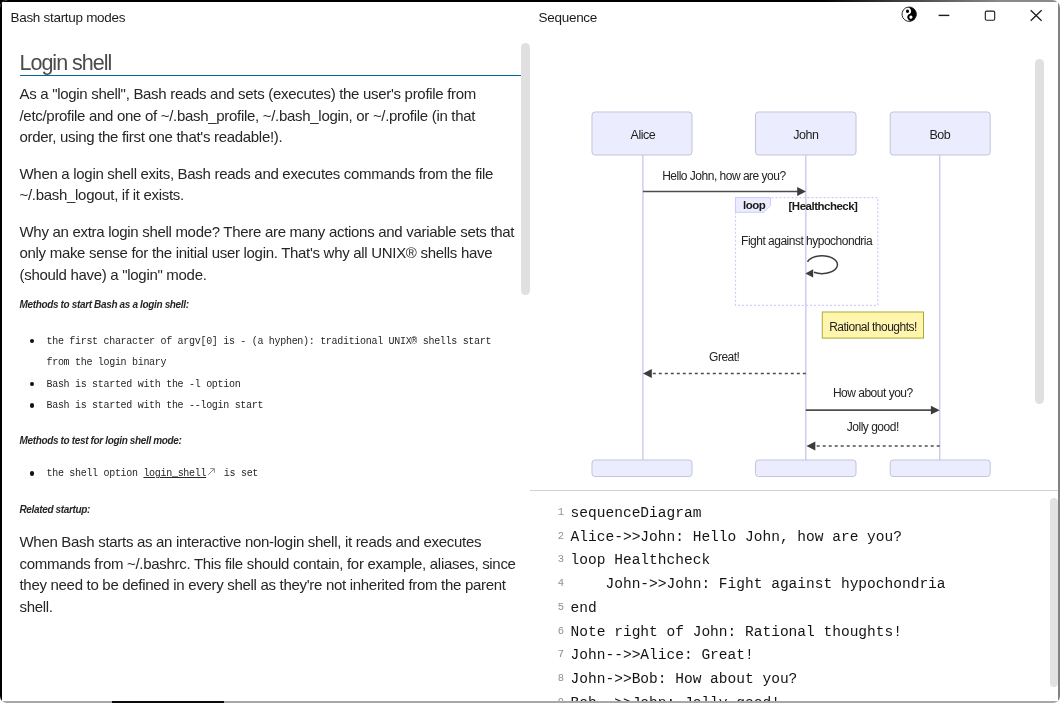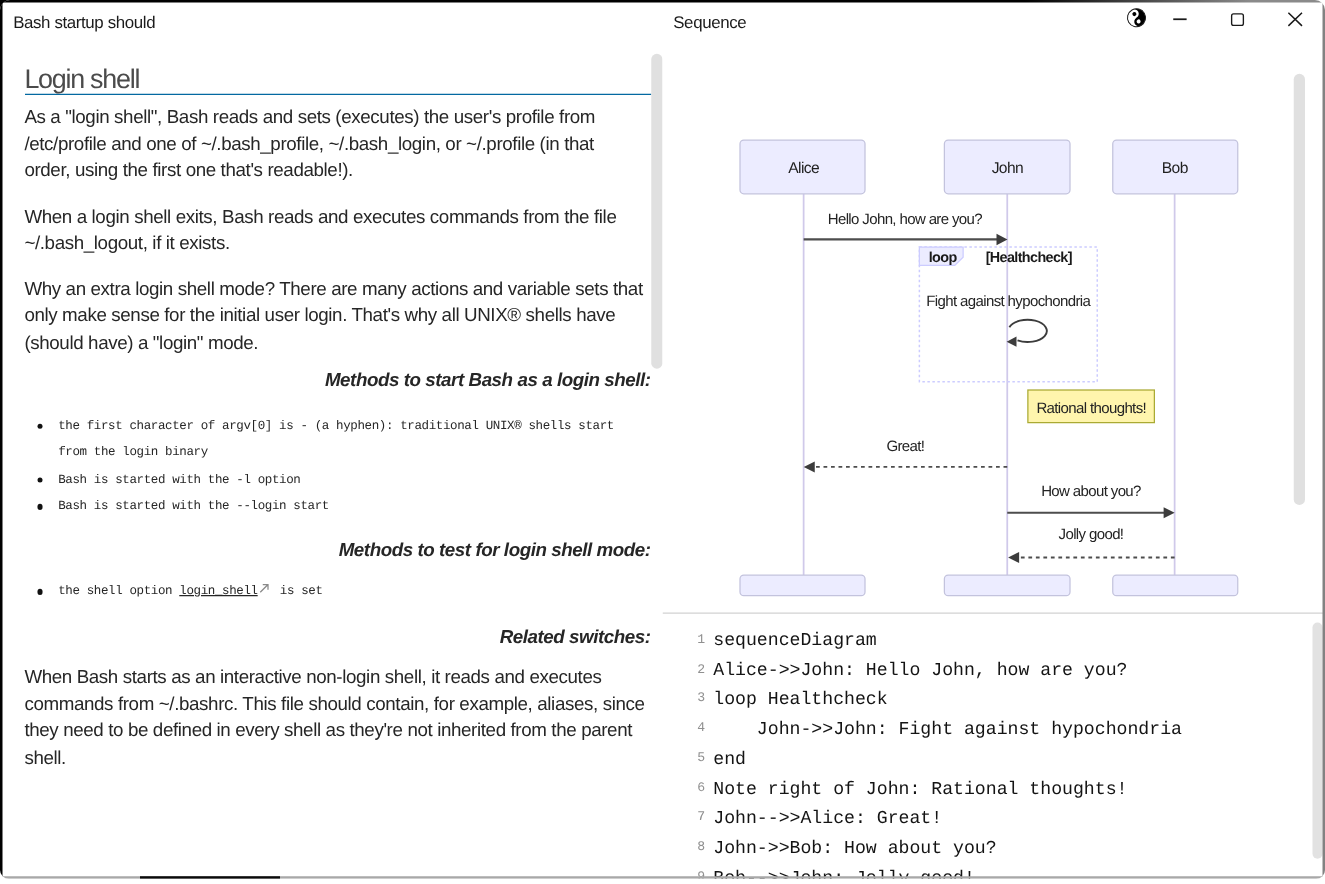--- a/index.html
+++ b/index.html
@@ -14,21 +14,21 @@
 #eR { left:1058.3px; top:0; width:1.4px; height:703px; background:#828282; }
 #eB { left:0; top:701.2px; width:1060px; height:1.4px; background:#a8a8a8; }
 #eBdark { left:112px; top:700.8px; width:112px; height:1.8px; background:#0a0a0a; }
 
 
 #lpane { position:absolute; left:0; top:0; width:530px; height:703px; overflow:hidden; }
 .ptitle { position:absolute; font-size:13.5px; line-height:15px; letter-spacing:-0.3px; color:#1b1b1b; white-space:pre; }
 #doc { position:absolute; left:0; top:0; width:501px; padding:51px 0 0 19.5px; color:#262626; }
 #doc h1 { font-size:21.5px; line-height:24px; letter-spacing:-1px; font-weight:400; color:#4b4b4b; border-bottom:1px solid #0369a1; margin:0; white-space:pre; }
 #doc p { font-size:15px; line-height:21.5px; letter-spacing:-0.3px; margin:15px 0 0; white-space:pre; }
-#doc h4 { font-size:15px; line-height:21.5px; letter-spacing:-0.35px; font-weight:700; font-style:italic; margin:13px 0 0; white-space:pre;text-align:right; }
+#doc h4 { font-size:10px; line-height:21.5px; letter-spacing:-0.35px; font-weight:700; font-style:italic; margin:13px 0 0; white-space:pre; }
 #doc ul { margin:15px 0 0; padding-left:27px; list-style:none; }
 #doc li { position:relative; font-size:10px; line-height:21.5px; letter-spacing:-0.3px; white-space:pre;font-family:Liberation Mono, monospace; }
 #doc li::before { content:""; position:absolute; left:-17px; top:8.4px; width:4.6px; height:4.6px; border-radius:50%; background:#111; }
 .lk { text-decoration:underline; }
 #doc #p1 { margin-top:7px; }
 #doc #h4a { margin-top:9px; }
 #doc #h4b { margin-top:13px; }
 #doc #ul2 { margin-top:12px; }
 #doc #h4c { margin-top:14px; }
 #doc #ul3 { margin-top:13.5px; }
@@ -41,21 +41,21 @@
 #rpane { position:absolute; left:530px; top:0; width:530px; height:703px; overflow:hidden; }
 #divider { position:absolute; left:0; top:490px; width:530px; height:1px; background:#d2d2d2; }
 #code { position:absolute; left:0; top:491px; width:530px; height:212px; overflow:hidden; font-family:"Liberation Mono",monospace; font-size:14.54px; line-height:23.7px; color:#141414; white-space:pre; padding:11.0px 0 0 11.6px; }
 #code .ln { display:inline-block; width:22px; text-align:right; font-size:10.5px; line-height:12px; color:#909090; position:relative; top:-2px; margin-right:7px; letter-spacing:-0.5px; }
 </style>
 </head>
 <body>
 <div id="cornerTL"></div>
 <div id="win">
   <div id="lpane">
-    <div class="ptitle" style="left:10.5px; top:9.9px;">Bash startup should</div>
+    <div class="ptitle" style="left:10.5px; top:9.9px;">Bash startup modes</div>
     <div id="doc">
       <h1 id="h1a">Login shell</h1>
       <p id="p1">As a "login shell", Bash reads and sets (executes) the user's profile from
 /etc/profile and one of ~/.bash_profile, ~/.bash_login, or ~/.profile (in that
 order, using the first one that's readable!).</p>
       <p id="p2">When a login shell exits, Bash reads and executes commands from the file
 ~/.bash_logout, if it exists.</p>
       <p id="p3">Why an extra login shell mode? There are many actions and variable sets that
 only make sense for the initial user login. That's why all UNIX® shells have
 (should have) a "login" mode.</p>
@@ -65,21 +65,21 @@
 from the login binary</li>
         <li>Bash is started with the -l option</li>
         <li>Bash is started with the --login start</li>
       </ul>
       <h4 id="h4b">Methods to test for login shell mode:</h4>
       <ul id="ul2">
         <li>the shell option <span class="lk">login_shell</span><svg width="9" height="9" viewBox="0 0 9 9" style="margin:0 2px 0 1px">
               <path d="M1.2,7.8 L7,2 M3.2,1.6 L7.4,1.6 L7.4,5.8" stroke="#8a8a8a" stroke-width="1" fill="none"></path>
             </svg> is set</li>
       </ul>
-      <h4 id="h4c">Related switches:</h4>
+      <h4 id="h4c">Related startup:</h4>
       <p id="p4">When Bash starts as an interactive non-login shell, it reads and executes
 commands from ~/.bashrc. This file should contain, for example, aliases, since
 they need to be defined in every shell as they're not inherited from the parent
 shell.</p>
     </div>
     <div class="sb" style="left:521px; top:43px; width:9.4px; height:252px;"></div>
   </div>
 
   <div id="rpane">
     <div class="ptitle" style="left:8.6px; top:9.9px;">Sequence</div>

